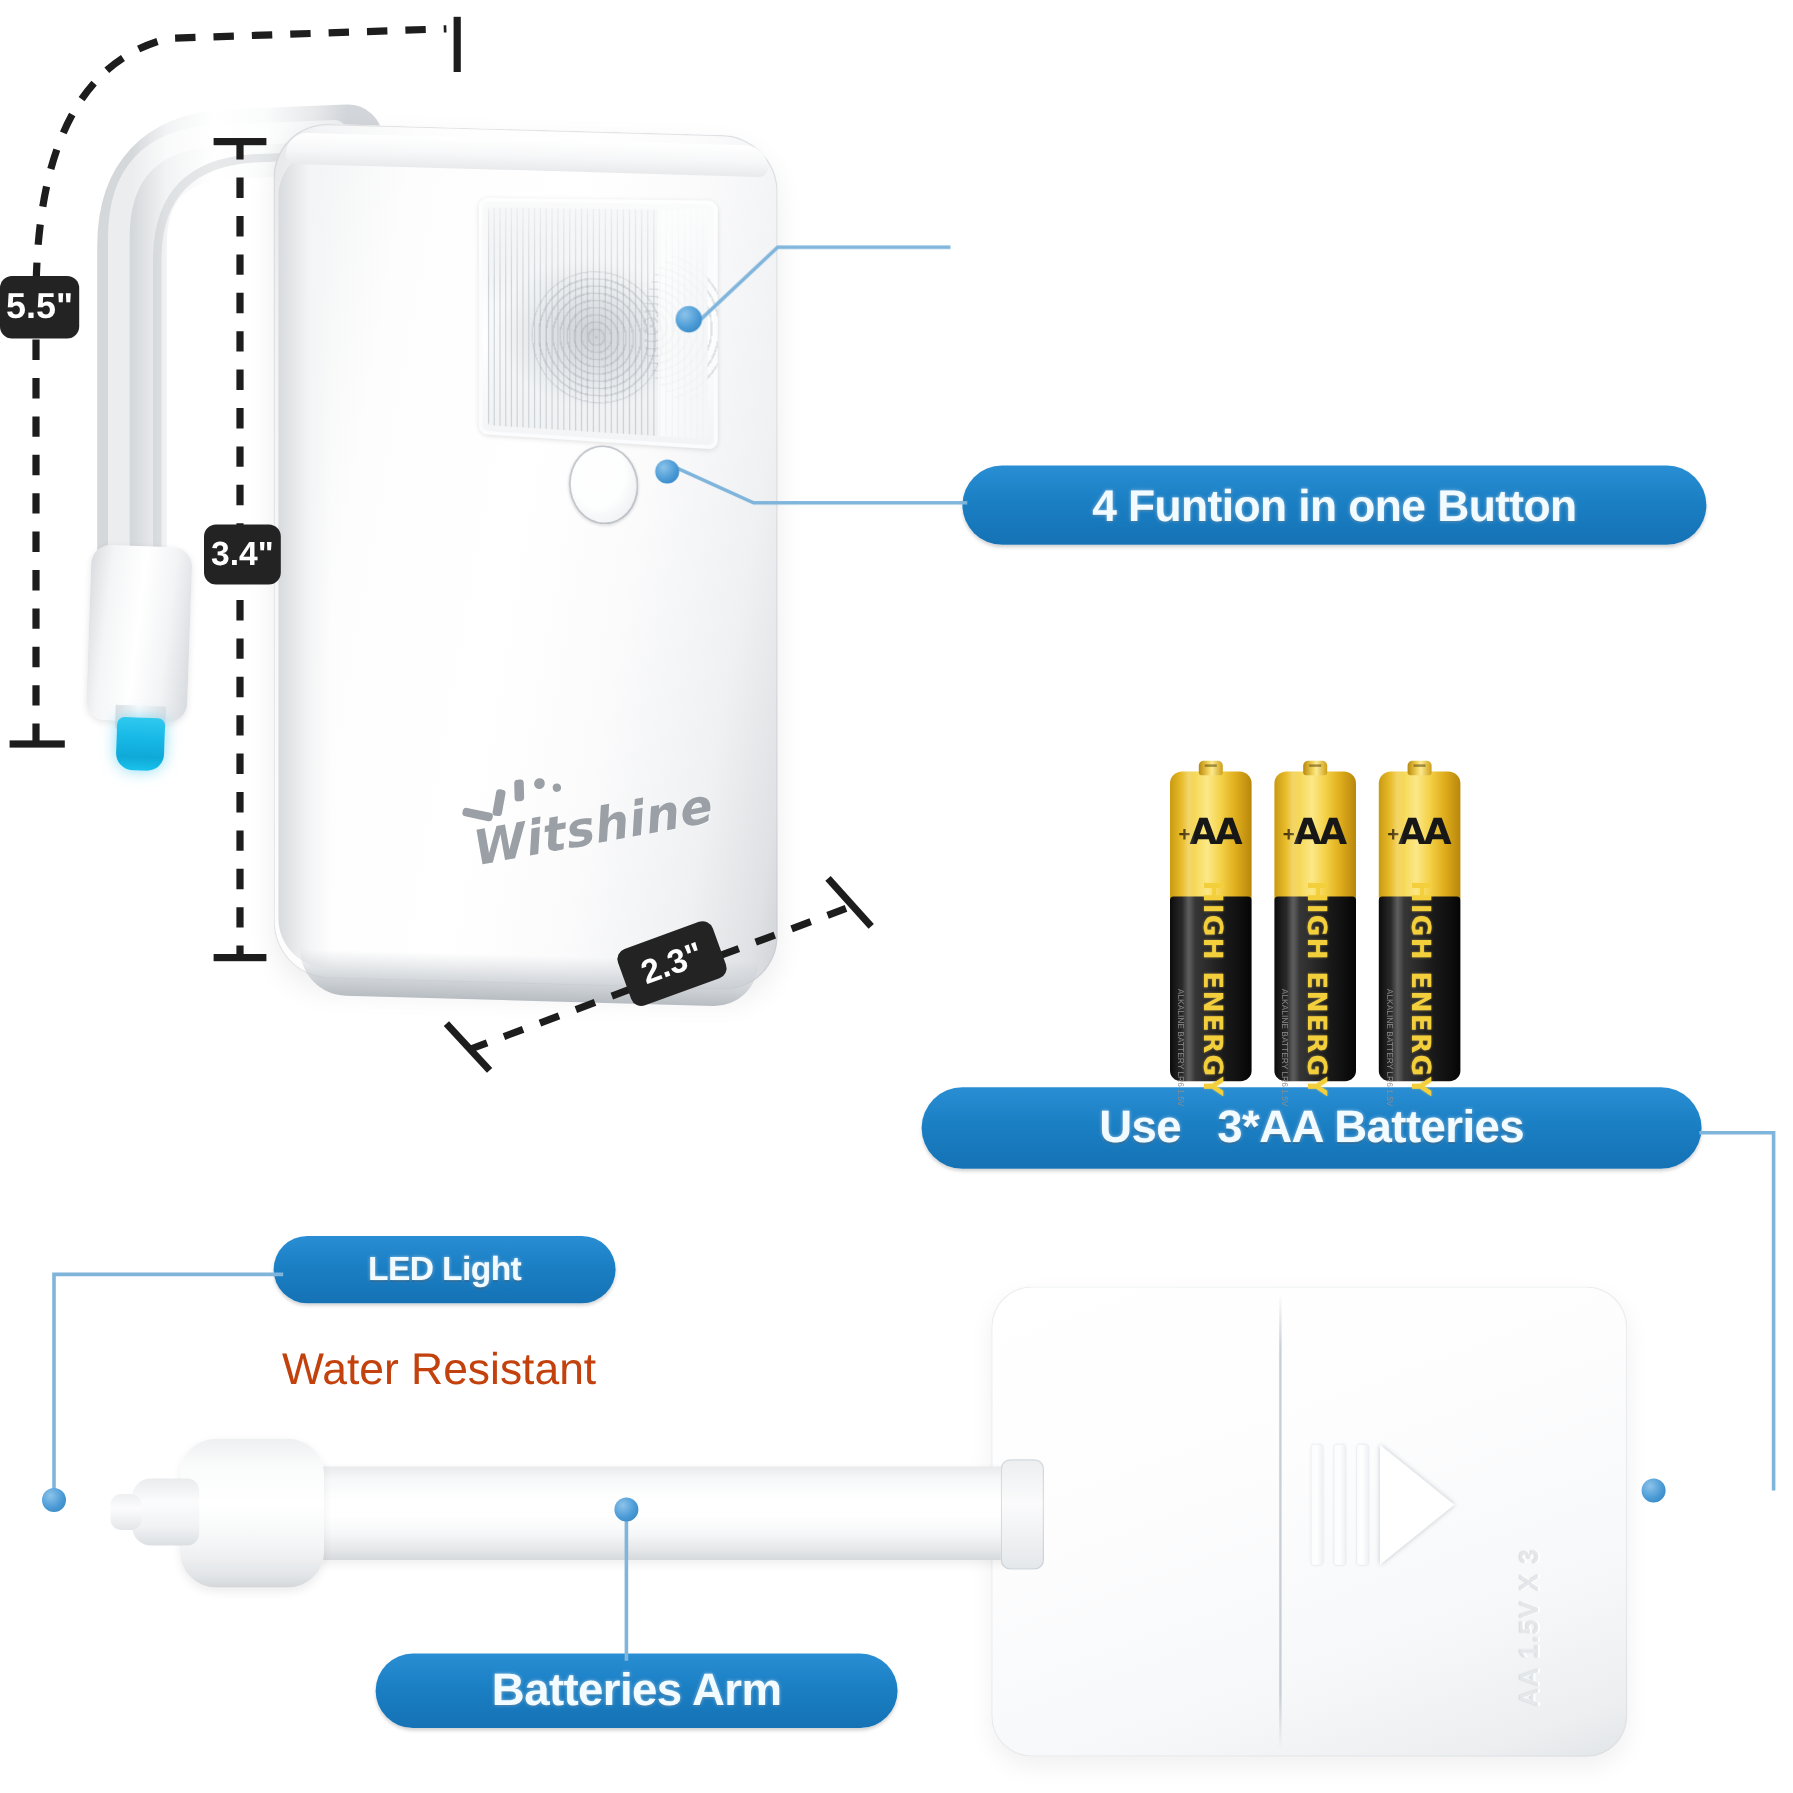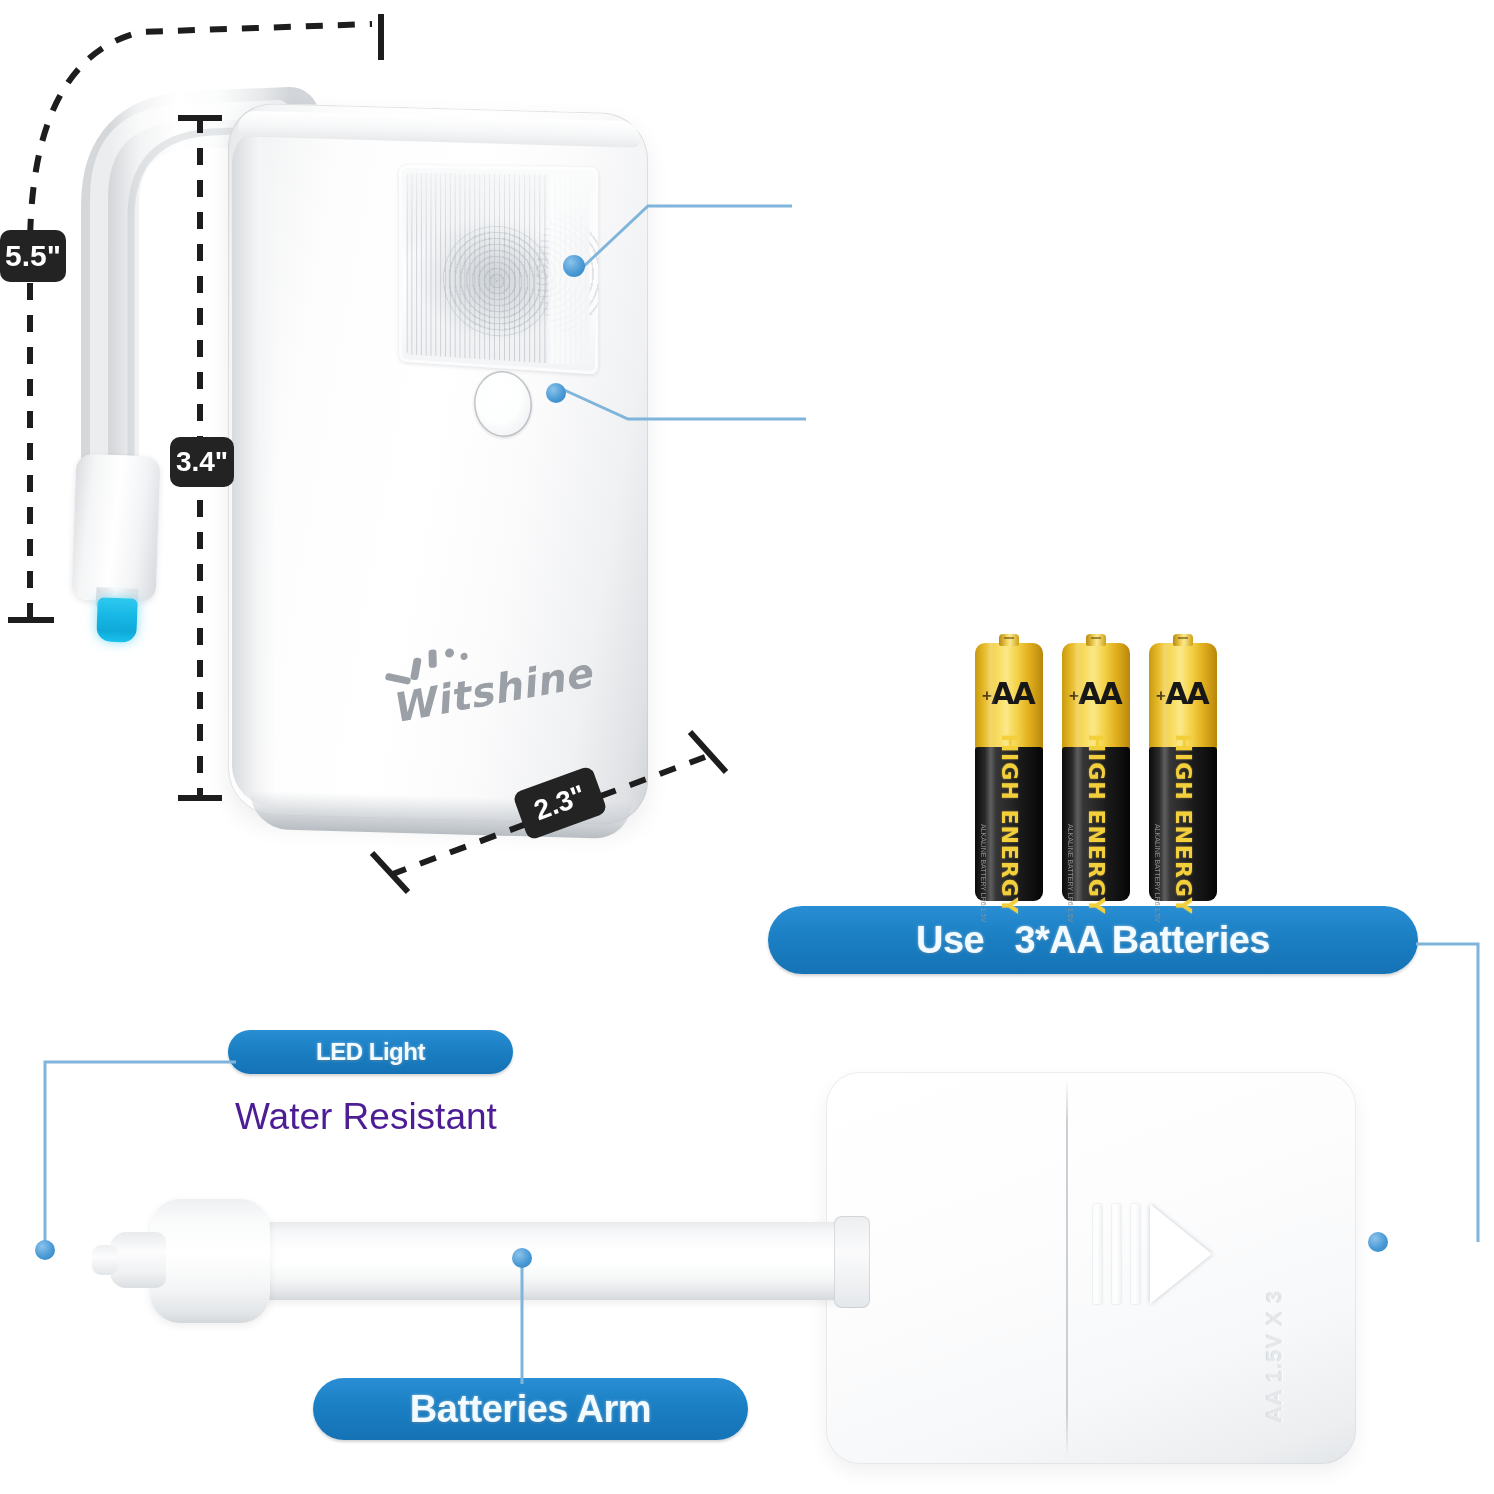--- a/index.html
+++ b/index.html
@@ -48,24 +48,25 @@
     color: #ffffff;
     font-weight: bold;
     box-sizing: border-box;
     line-height: 1;
     z-index: 40;
   }
 
   
   .caption {
     position: absolute;
-    color: #4c1d95;
+    color: #c2410c;
     font-weight: normal;
     white-space: nowrap;
     line-height: 1;
+    margin-top: 24px;
   }
 
   
   .leader {
     position: absolute;
     background: #7fb4db;
     z-index: 25;
   }
   .dot {
     position: absolute;
@@ -538,20 +539,21 @@
 
   <div class="dot" style="left:563px; top:255px; width:22px; height:22px;"></div>
   <svg class="leader" style="left:578px; top:196px; background:none;" width="220" height="80">
     <path d="M 4 72 L 70 10 L 214 10" fill="none" stroke="#7fb4db" stroke-width="3"></path>
   </svg>
 
   <div class="dot" style="left:546px; top:383px; width:20px; height:20px;"></div>
   <svg class="leader" style="left:560px; top:385px; background:none;" width="250" height="46">
     <path d="M 2 4 L 68 34 L 246 34" fill="none" stroke="#7fb4db" stroke-width="3"></path>
   </svg>
+  <div class="badge" style="left:802px; top:388px; width:620px; height:66px; font-size:37px;">4 Funtion in one Button</div>
 
   <div class="battery" style="left:975px; top:643px;">
     <div class="bat-cap">
       <div class="bat-nub"></div>
       <div class="bat-nub-line"></div>
       <div class="bat-plus">+</div>
       <div class="bat-aa">AA</div>
     </div>
     <div class="bat-body">
       <div class="bat-highenergy">HIGH ENERGY</div>
@@ -605,21 +607,21 @@
   <div id="bottom-arm-tube"></div>
   <div id="bottom-arm-head"></div>
   <div id="bottom-arm-tip"></div>
   <div id="bottom-arm-nub"></div>
   <div id="bottom-arm-joint"></div>
 
   <svg class="leader" style="left:40px; top:1040px; background:none;" width="210" height="220">
     <path d="M 5 208 L 5 22 L 196 22" fill="none" stroke="#7fb4db" stroke-width="3"></path>
   </svg>
   <div class="dot" style="left:35px; top:1240px; width:20px; height:20px;"></div>
-  <div class="badge" style="left:228px; top:1030px; width:285px; height:44px; font-size:24px;">LED Light</div>
+  <div class="badge" style="left:228px; top:1030px; width:285px; height:56px; font-size:28px;">LED Light</div>
   <div class="caption" style="left:235px; top:1098px; font-size:37px;">Water Resistant</div>
 
   <div class="dot" style="left:512px; top:1248px; width:20px; height:20px;"></div>
   <svg class="leader" style="left:515px; top:1262px; background:none;" width="30" height="130">
     <path d="M 7 0 L 7 122" fill="none" stroke="#7fb4db" stroke-width="3"></path>
   </svg>
   <div class="badge" style="left:313px; top:1378px; width:435px; height:62px; font-size:38px;">Batteries Arm</div>
 
 </div>
 

